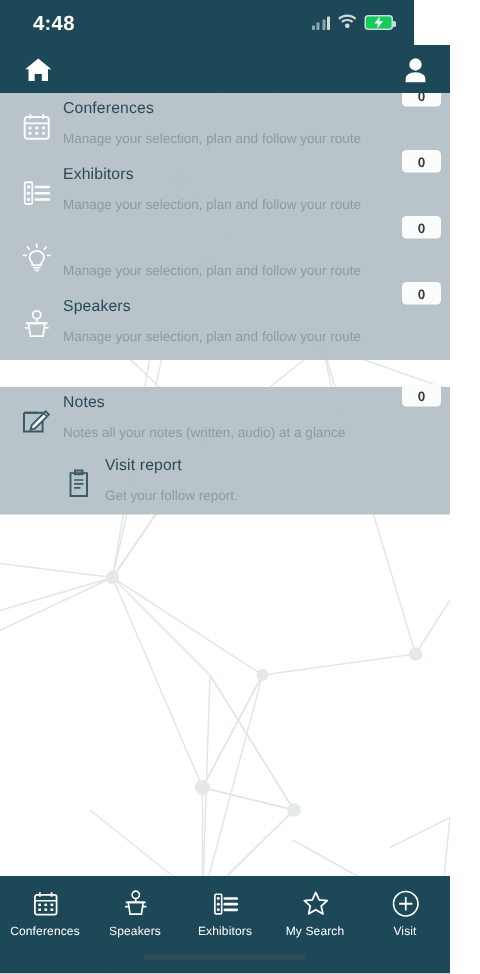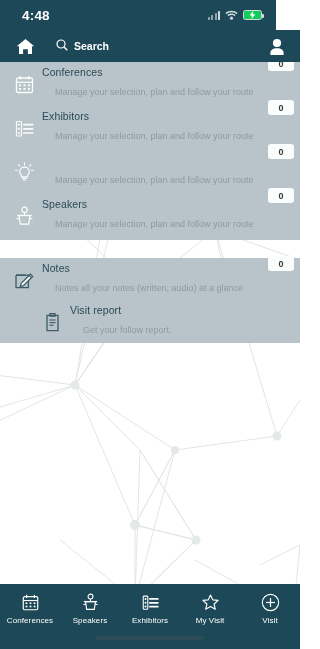--- a/index.html
+++ b/index.html
@@ -63,21 +63,21 @@
   .row { position:absolute; left:0; width:300px; height:44px; }
   .row-icon {
     position:absolute; left:12px; top:50%; transform:translateY(-50%);
     width:24px; height:24px; display:flex; align-items:center; justify-content:center;
   }
   .row-title {
     position:absolute; left:42px; top:4px;
     font-size:10.5px; color:#2c4a55; letter-spacing:.1px;
   }
   .row-sub {
-    position:absolute; left:55px; top:25px;
+    position:absolute; left:42px; top:25px;
     font-size:9px; color:#8d9aa1;
   }
   .badge {
     position:absolute; right:6px; top:-6px;
     min-width:26px; height:15px; background:#fbfdfd; border-radius:3px;
     display:flex; align-items:center; justify-content:center;
     font-size:9px; font-weight:bold; color:#3a3a3a;
   }
   .badge.notes { top:-2px; }
 
@@ -174,29 +174,20 @@
       </span>
     </span>
   </div>
 
   <div class="header">
     <span class="hdr-home">
       <svg width="19" height="17" viewBox="0 0 19 17">
         <path d="M9.5 1L0.8 8.2h2.2V16h4.1v-4.7h4.8V16h4.1V8.2h2.2z" fill="#ffffff"></path>
       </svg>
     </span>
-    <span class="hdr-search">
-      <span>
-        <svg width="12" height="12" viewBox="0 0 12 12">
-          <circle cx="5" cy="5" r="4" fill="none" stroke="#ffffff" stroke-width="1.2"></circle>
-          <line x1="8" y1="8" x2="11.3" y2="11.3" stroke="#ffffff" stroke-width="1.4"></line>
-        </svg>
-      </span>
-      <span class="hdr-search-label">Search</span>
-    </span>
     <span class="hdr-spacer"></span>
     <span class="hdr-profile">
       <svg width="16" height="17" viewBox="0 0 16 17">
         <circle cx="8" cy="5" r="4.1" fill="#ffffff"></circle>
         <path d="M8 10.2c-4 0-6.6 2-6.6 4.5V17h13.2v-2.3C14.6 12.2 12 10.2 8 10.2z" fill="#ffffff"></path>
       </svg>
     </span>
   </div>
 
   <div class="panel" id="panel-main">
@@ -367,21 +358,21 @@
       </span>
       <span class="nav-label">Exhibitors</span>
     </div>
 
     <div class="nav-item">
       <span class="nav-ico">
         <svg width="19" height="19" viewBox="0 0 21 21">
           <path d="M10.5 2.2l2.5 5.4 5.9.6-4.4 4 1.3 5.8-5.3-3.1-5.3 3.1 1.3-5.8-4.4-4 5.9-.6z" fill="none" stroke="#ffffff" stroke-width="1.3" stroke-linejoin="round"></path>
         </svg>
       </span>
-      <span class="nav-label">My Visit</span>
+      <span class="nav-label">My Search</span>
     </div>
 
     <div class="nav-item">
       <span class="nav-ico">
         <svg width="19" height="19" viewBox="0 0 21 21">
           <circle cx="10.5" cy="10.5" r="9" fill="none" stroke="#ffffff" stroke-width="1.2"></circle>
           <line x1="10.5" y1="5.6" x2="10.5" y2="15.4" stroke="#ffffff" stroke-width="1.3"></line>
           <line x1="5.6" y1="10.5" x2="15.4" y2="10.5" stroke="#ffffff" stroke-width="1.3"></line>
         </svg>
       </span>

